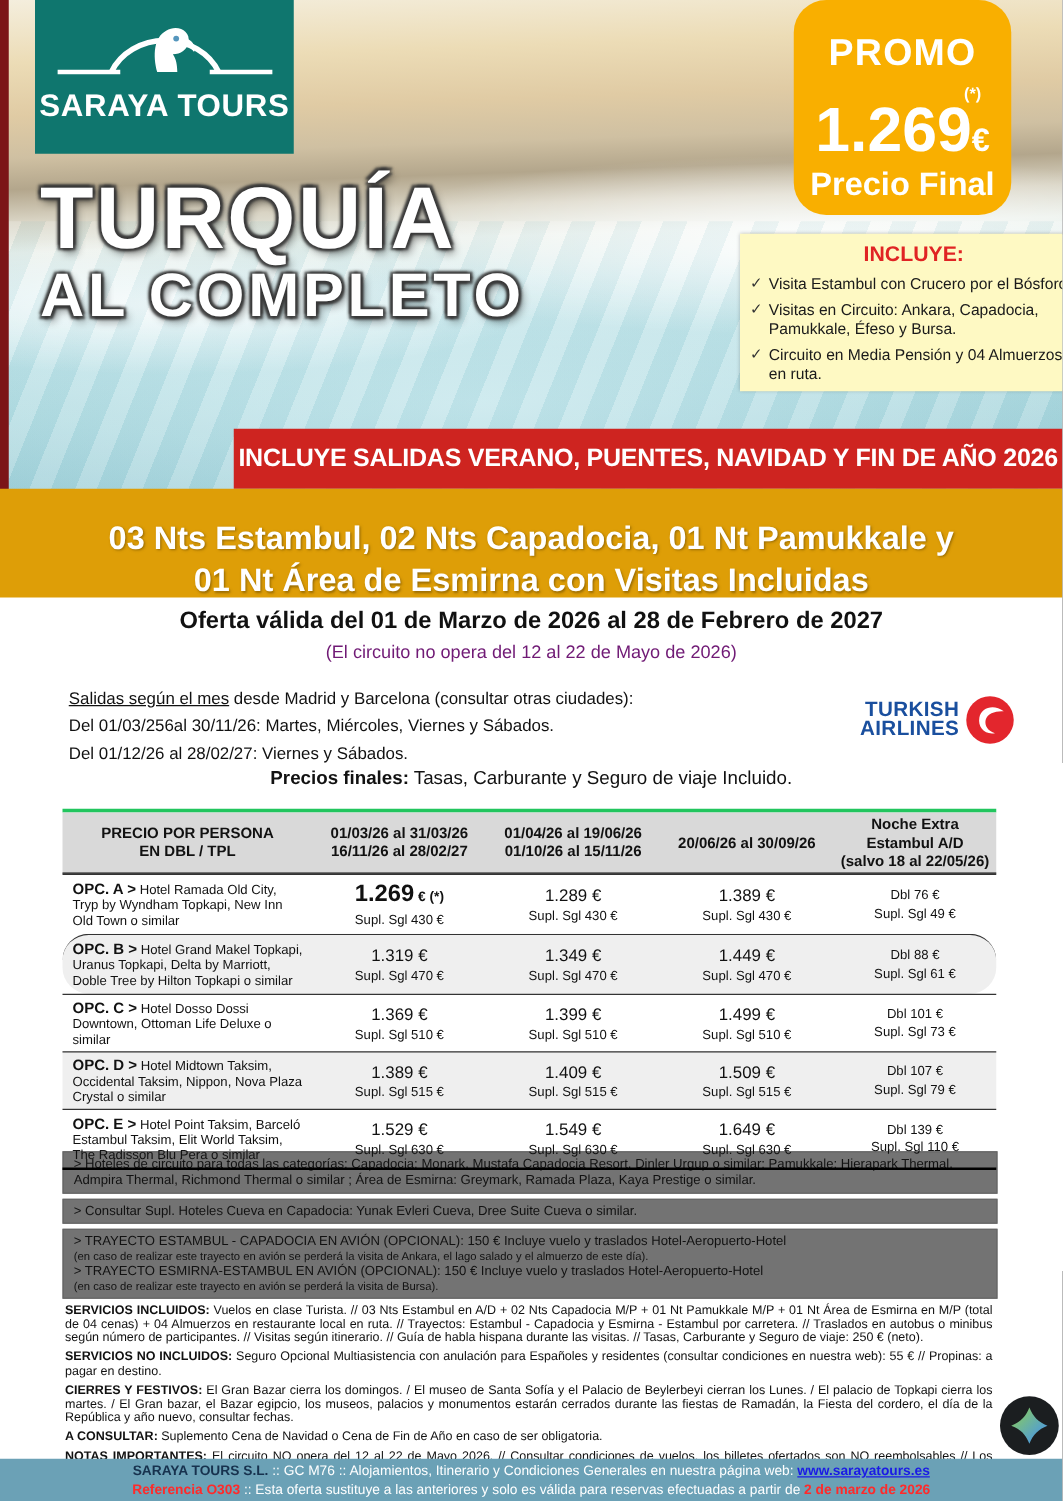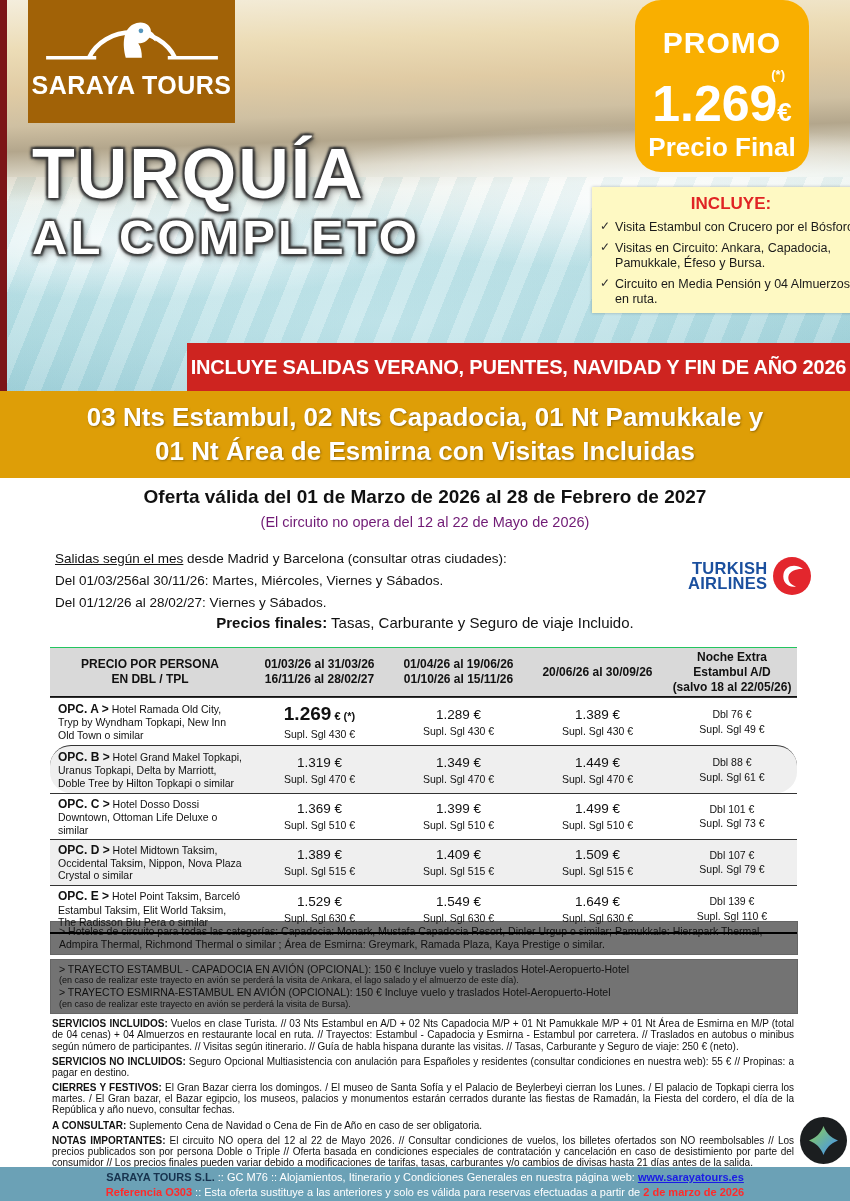--- a/index.html
+++ b/index.html
@@ -11,21 +11,21 @@
     background:
       radial-gradient(ellipse 420px 80px at 16% 62%, rgba(255,255,255,.85), rgba(255,255,255,0) 70%),
       radial-gradient(ellipse 520px 100px at 76% 50%, rgba(255,255,255,.9), rgba(255,255,255,0) 72%),
       radial-gradient(ellipse 650px 150px at 45% 82%, rgba(205,235,240,.75), rgba(205,235,240,0) 75%),
       linear-gradient(178deg,#f4eedd 0%,#ecdcb6 12%,#e0cba4 22%,#cfc0a2 30%,#b3a68c 36%,#d9d4c4 42%,#e9efe9 48%,#d2eaec 56%,#bce1e6 66%,#add9df 78%,#a3d2da 88%,#9bccd6 100%);}
   .photo:after{content:"";position:absolute;left:0;top:45%;width:100%;height:55%;opacity:.28;
       background:repeating-linear-gradient(112deg, rgba(255,255,255,.7) 0 16px, rgba(140,195,205,.45) 16px 34px);}
   .left-strip{position:absolute;left:0;top:0;width:7px;height:393px;background:#7c1517;z-index:4;}
 
   
-  .logo-box{position:absolute;left:28px;top:0;width:207px;height:123px;background:#a16207;z-index:3;
+  .logo-box{position:absolute;left:28px;top:0;width:207px;height:123px;background:#0f766e;z-index:3;
             text-align:center;}
   .logo-box svg{display:block;margin:4px auto 0;}
   .logo-brand{color:#fff;font-weight:bold;font-size:25px;letter-spacing:.5px;line-height:1;margin-top:1px;}
 
   
   .hero{position:absolute;left:32px;top:133px;z-index:3;color:#fff;font-weight:bold;line-height:.95;}
   .hero .l{display:block;text-shadow:0 0 4px rgba(55,55,55,.9),2px 2px 2px rgba(55,55,55,.85),
            -2px 2px 2px rgba(55,55,55,.85),2px -2px 2px rgba(55,55,55,.85),-2px -2px 2px rgba(55,55,55,.85),
            3px 4px 7px rgba(0,0,0,.45);}
   .hero .l1{font-size:54px;letter-spacing:1px;}
@@ -45,36 +45,36 @@
   .includes{position:absolute;left:592px;top:187px;width:278px;height:126px;background:#fef9c3;z-index:3;
             box-shadow:0 0 3px rgba(0,0,0,.25);padding:5px 8px 0 8px;box-sizing:border-box;}
   .includes .ititle{color:#e02424;font-weight:bold;font-size:17px;text-align:center;margin:2px 0 6px;}
   .inc-item{display:flex;gap:5px;font-size:12.5px;color:#1a1a1a;line-height:1.15;margin-bottom:7px;}
   .inc-item .chk{flex:0 0 auto;font-size:12px;color:#333;}
 
   
   .red-banner{position:absolute;left:187px;top:343px;width:663px;height:48px;background:#ce2420;z-index:5;
               color:#fff;font-weight:bold;font-size:20px;text-align:center;line-height:48px;letter-spacing:-.2px;}
   .orange-banner{position:absolute;left:0;top:391px;width:850px;height:87px;background:#de9e07;z-index:5;
-                 color:#fff;text-align:center;padding-top:9px;box-sizing:border-box;}
+                 color:#fff;text-align:center;padding-top:22px;box-sizing:border-box;}
   .orange-banner .ob{display:block;font-weight:bold;font-size:26px;line-height:34px;
                      text-shadow:1px 1px 2px rgba(95,65,0,.55);}
 
   
   .offer-title{position:absolute;left:0;top:486px;width:850px;text-align:center;
                font-size:19px;font-weight:bold;color:#111;}
   .offer-note{position:absolute;left:0;top:514px;width:850px;text-align:center;font-size:14.5px;color:#701a75;}
   .departures{position:absolute;left:55px;top:548px;width:560px;font-size:13.5px;color:#111;line-height:22px;}
   .departures .u{text-decoration:underline;}
   .tk-logo{position:absolute;left:688px;top:556px;display:flex;align-items:center;gap:5px;}
   .tk-words{text-align:right;color:#1a4f9e;font-weight:bold;font-size:16.5px;line-height:15px;letter-spacing:.3px;}
   .prices-note{position:absolute;left:0;top:614px;width:850px;text-align:center;font-size:15px;color:#111;}
 
   
-  .ptable{position:absolute;left:50px;top:647px;width:747px;border-top:1px solid #22c55e;
+  .ptable{position:absolute;left:50px;top:647px;width:747px;border-top:3px solid #22c55e;
           border-bottom:2px solid #000;z-index:2;}
   .tr{display:flex;align-items:center;border-top:1px solid #333;}
   .tr:first-child{border-top:none;}
   .thead{background:#d9d9d9;min-height:48px;border-bottom:1px solid #111;}
   .th{font-weight:bold;font-size:12px;text-align:center;white-space:pre-line;line-height:1.25;color:#111;}
   .c1{width:200px;box-sizing:border-box;}
   .c2,.c3,.c4{width:139px;}
   .c5{flex:1;}
   .rA{min-height:47px;} .rB{min-height:47px;border-radius:21px;} .rC{min-height:38px;justify-content:center;} .rD{min-height:45px;} .rE{min-height:46px;}
   .alt{background:#efefef;}
@@ -277,20 +277,21 @@
       <div class="pcell c4">
           <span class="pmain">1.649 €</span>
           <span class="psub">Supl. Sgl 630 €</span>
         </div>
       <div class="xcell c5"><span>Dbl 139 €</span><br><span>Supl. Sgl 110 €</span></div>
     </div>
   </div>
 
   <div class="lower">
     <div class="note-box">&gt; Hoteles de circuito para todas las categorías: Capadocia: Monark, Mustafa Capadocia Resort, Dinler Urgup o similar; Pamukkale: Hierapark Thermal, Admpira Thermal, Richmond Thermal o similar ; Área de Esmirna: Greymark, Ramada Plaza, Kaya Prestige o similar.</div>
+    <div class="note-box">&gt; Consultar Supl. Hoteles Cueva en Capadocia: Yunak Evleri Cueva, Dree Suite Cueva o similar.</div>
     <div class="note-box">
       <span class="nline">&gt; TRAYECTO ESTAMBUL - CAPADOCIA EN AVIÓN (OPCIONAL): 150 € Incluye vuelo y traslados Hotel-Aeropuerto-Hotel</span>
       <span class="nsmall">(en caso de realizar este trayecto en avión se perderá la visita de Ankara, el lago salado y el almuerzo de este día).</span>
       <span class="nline">&gt; TRAYECTO ESMIRNA-ESTAMBUL EN AVIÓN (OPCIONAL): 150 € Incluye vuelo y traslados Hotel-Aeropuerto-Hotel</span>
       <span class="nsmall">(en caso de realizar este trayecto en avión se perderá la visita de Bursa).</span>
     </div>
 
     <p class="fp"><b>SERVICIOS INCLUIDOS:</b><span> Vuelos en clase Turista. // 03 Nts Estambul en A/D + 02 Nts Capadocia M/P + 01 Nt Pamukkale M/P + 01 Nt Área de Esmirna en M/P (total de 04 cenas) + 04 Almuerzos en restaurante local en ruta. // Trayectos: Estambul - Capadocia y Esmirna - Estambul por carretera. // Traslados en autobus o minibus según número de participantes. // Visitas según itinerario. // Guía de habla hispana durante las visitas. // Tasas, Carburante y Seguro de viaje: 250 € (neto).</span></p>
     <p class="fp"><b>SERVICIOS NO INCLUIDOS:</b><span> Seguro Opcional Multiasistencia con anulación para Españoles y residentes (consultar condiciones en nuestra web): 55 € // Propinas: a pagar en destino.</span></p>
     <p class="fp"><b>CIERRES Y FESTIVOS:</b><span> El Gran Bazar cierra los domingos. / El museo de Santa Sofía y el Palacio de Beylerbeyi cierran los Lunes. / El palacio de Topkapi cierra los martes. / El Gran bazar, el Bazar egipcio, los museos, palacios y monumentos estarán cerrados durante las fiestas de Ramadán, la Fiesta del cordero, el día de la República y año nuevo, consultar fechas.</span></p>

